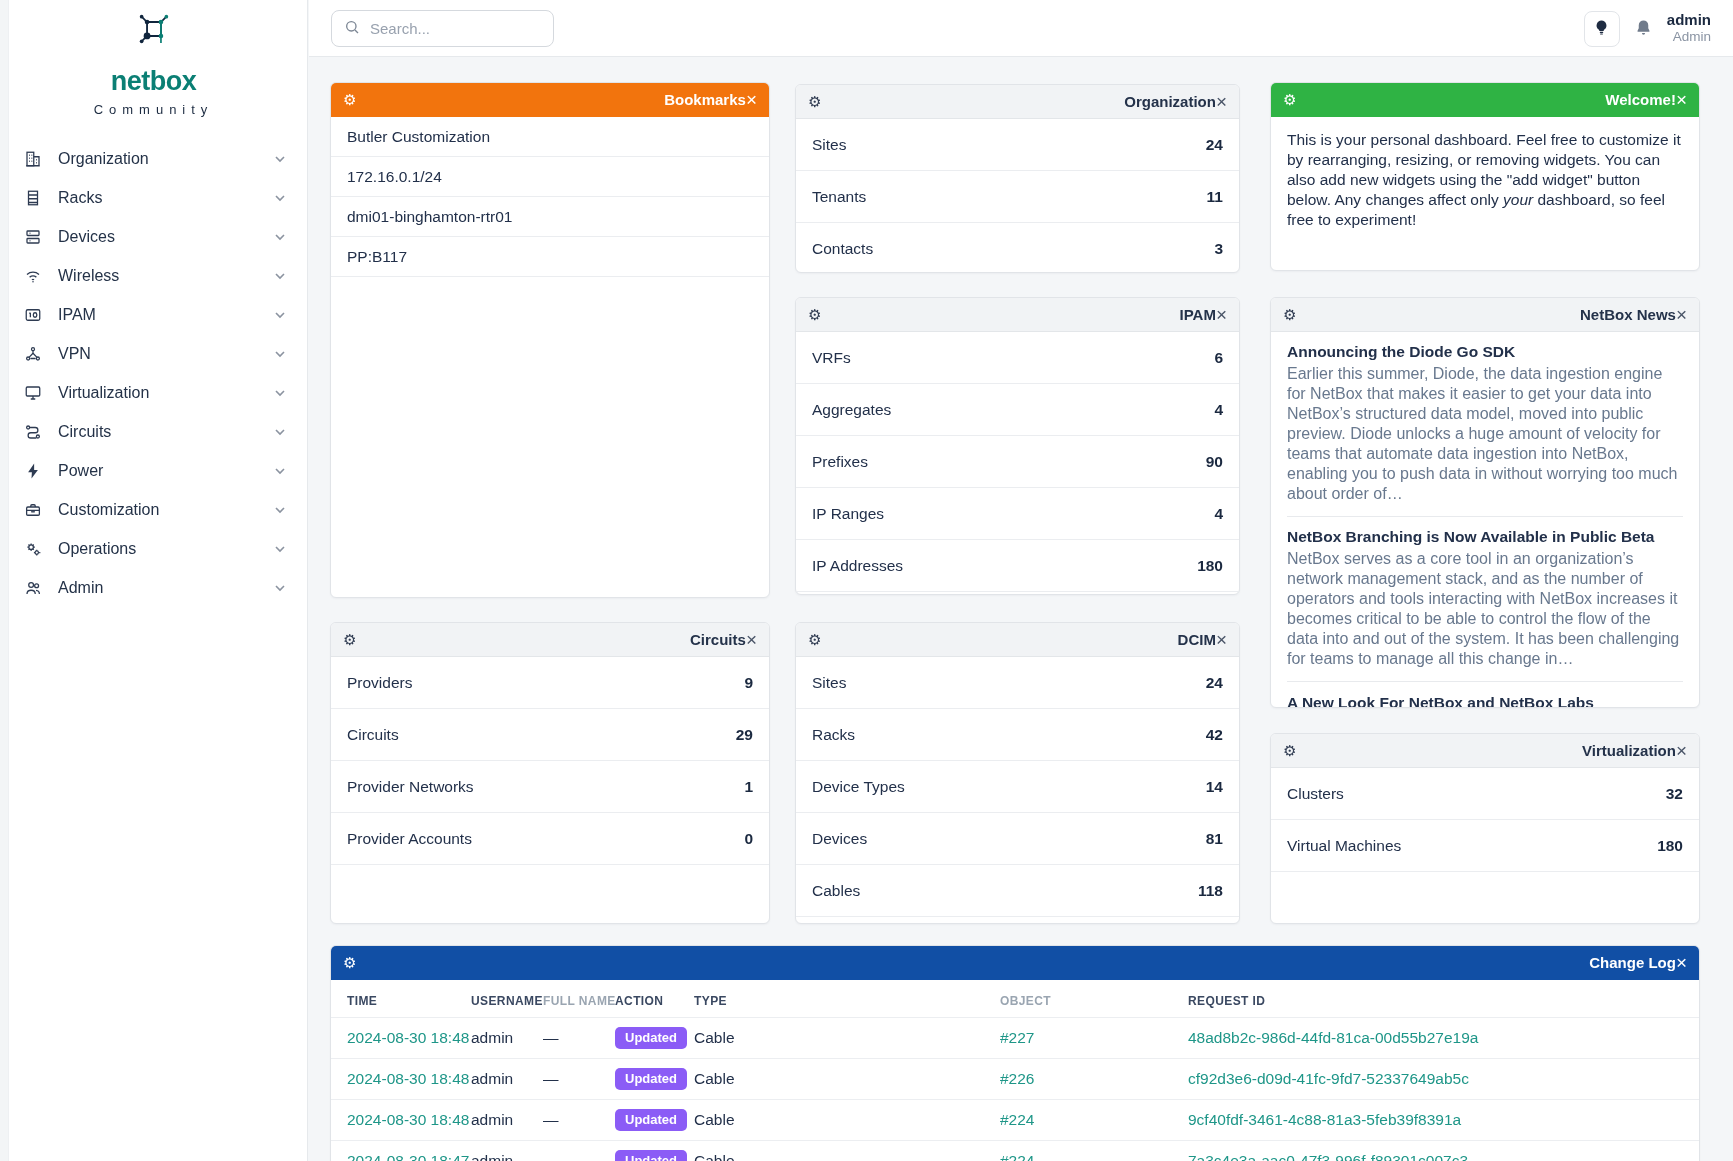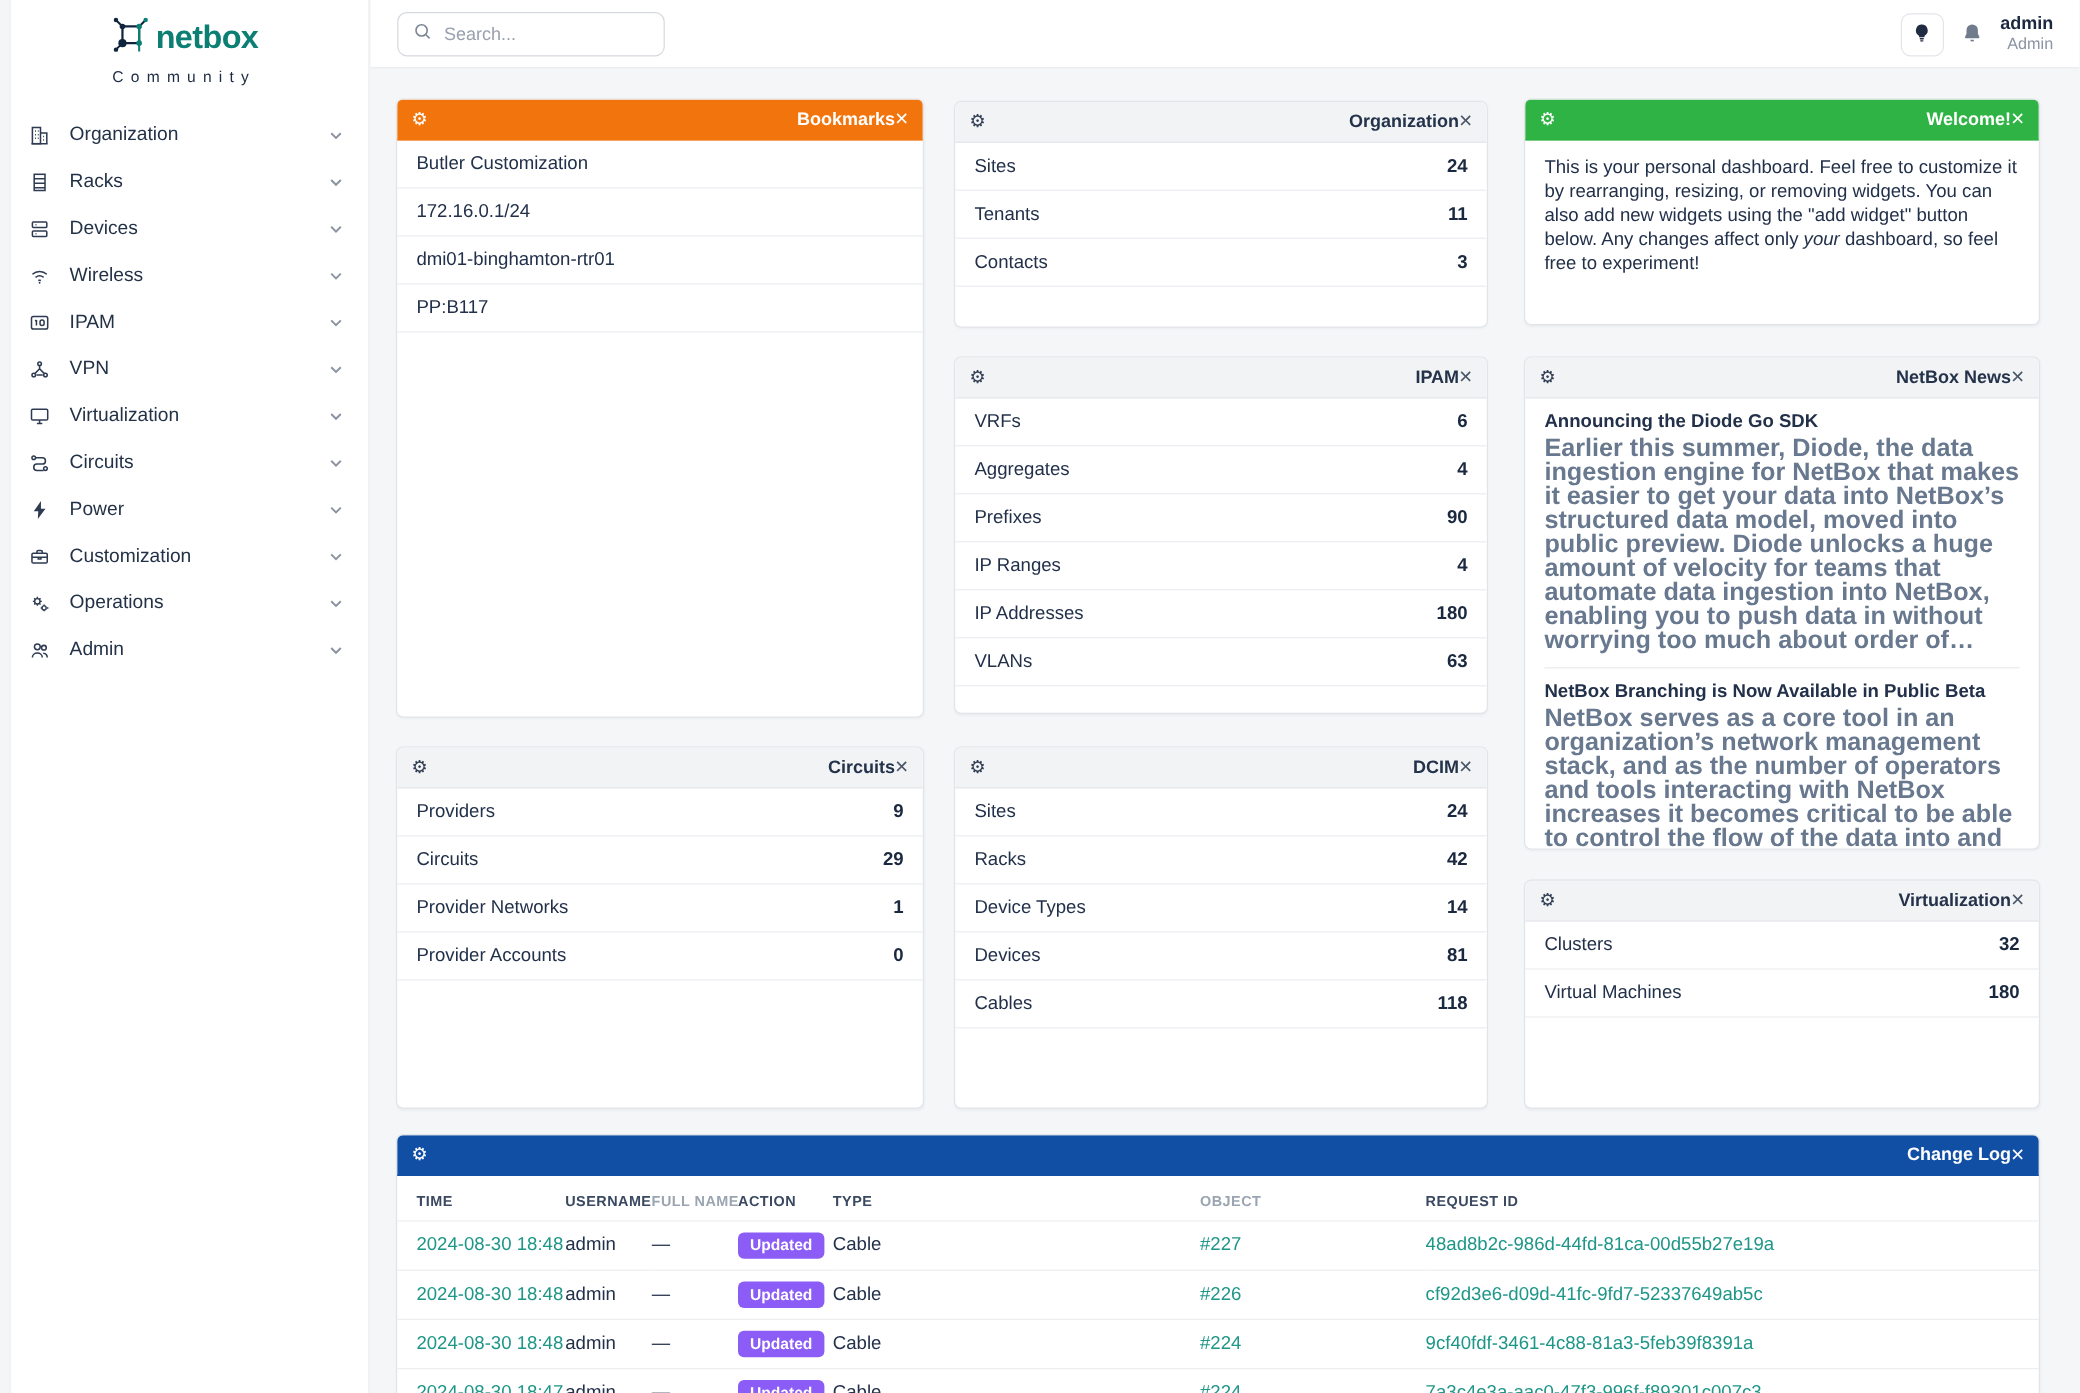--- a/index.html
+++ b/index.html
@@ -4,21 +4,21 @@
 <style>
   * { margin:0; padding:0; box-sizing:border-box; }
   html,body { width:1733px; height:1161px; overflow:hidden; }
   body { font-family:"Liberation Sans", sans-serif; background:#f4f6f8; color:#22304a; }
   .page { position:relative; width:1733px; height:1161px; }
 
   
   .sidebar { position:absolute; left:0; top:0; width:308px; height:1161px; background:#ffffff; border-right:1px solid #e6e9ec; }
   .scroll-strip { position:absolute; left:0; top:0; width:9px; height:1161px; background:#f3f5f6; border-right:1px solid #eef0f2; }
   .brand { text-align:center; padding-top:12px; }
-  .brand-row { display:flex; align-items:center; justify-content:center; gap:4px; }
+  .brand-row { display:flex; align-items:center; gap:16px;flex-direction:column; }
   .brand-name { font-size:27px; font-weight:700; color:#0b7f74; letter-spacing:-0.5px; }
   .brand-sub { margin-top:5px; font-size:13px; color:#1c2b41; letter-spacing:6px; font-weight:500; }
   .nav { margin-top:22px; }
   .nav-item { display:flex; align-items:center; height:39px; padding:0 20px 0 24px; cursor:pointer; }
   .nav-item .nicon { width:19px; height:19px; color:#2e3b52; flex:0 0 19px; display:flex; align-items:center; }
   .nav-item .nicon svg { width:18px; height:18px; }
   .nav-item .nlabel { margin-left:15px; font-size:16px; color:#243248; flex:1; }
   .nav-item .chev { width:14px; height:14px; color:#8b93a0; }
 
   
@@ -42,32 +42,32 @@
   .w-head .gear { font-size:15px; color:#303c52; cursor:pointer; line-height:1; }
   .w-head .w-title { flex:1; text-align:right; font-size:15px; font-weight:700; color:#24324a; }
   .w-head .close { font-size:19px; color:#4a5568; cursor:pointer; line-height:1; }
   .w-head.orange { background:#f2740d; border-bottom-color:#f2740d; }
   .w-head.green  { background:#2fb344; border-bottom-color:#2fb344; }
   .w-head.blue   { background:#114fa5; border-bottom-color:#114fa5; }
   .w-head.orange .gear, .w-head.orange .w-title, .w-head.orange .close,
   .w-head.green .gear,  .w-head.green .w-title,  .w-head.green .close,
   .w-head.blue .gear,   .w-head.blue .w-title,   .w-head.blue .close { color:#ffffff; }
 
-  .stat-row { display:flex; justify-content:space-between; align-items:center; height:40px; padding:0 16px; border-bottom:1px solid #ebedf0; font-size:15.5px; }
+  .stat-row { display:flex; justify-content:space-between; align-items:center; height:52px; padding:0 16px; border-bottom:1px solid #ebedf0; font-size:15.5px; }
   .stat-row .slabel { color:#22304a; }
   .stat-row .sval { color:#1b2940; font-weight:700; }
   .bm-row { display:flex; align-items:center; height:40px; padding:0 16px; border-bottom:1px solid #ebedf0; font-size:15.5px; color:#22304a; cursor:pointer; }
 
   .welcome-body { padding:13px 16px; font-size:15.5px; line-height:20px; color:#22304a; }
   .welcome-body i { font-style:italic; }
 
   .news-body { padding:0 16px; }
   .news-item { padding:11px 0 12px; border-bottom:1px solid #e8eaed; }
   .news-headline { font-size:15.5px; font-weight:700; color:#22304a; cursor:pointer; }
-  .news-text { margin-top:3px; font-size:21px; line-height:20px; color:#68788e;font-weight:bold; }
+  .news-text { margin-top:3px; font-size:16px; line-height:20px; color:#68788e; }
   .news-more { padding:12px 0; font-size:15.5px; font-weight:700; color:#22304a; cursor:pointer; }
 
   
   .cl-table { width:100%; border-collapse:collapse; table-layout:fixed; }
   .cl-table th { font-size:12px; font-weight:700; letter-spacing:.4px; color:#3a4861; text-align:left; padding:14px 16px 9px 0; white-space:nowrap; }
   .cl-table th.muted { color:#9aa5b1; }
   .cl-table th:first-child, .cl-table td:first-child { padding-left:16px; }
   .cl-table td { font-size:15.5px; color:#22304a; padding:9px 16px 9px 0; border-top:1px solid #eceef1; white-space:nowrap; overflow:hidden; }
   .lnk { color:#1e9688; text-decoration:none; cursor:pointer; }
   .badge { display:inline-block; background:#8b5cf6; color:#fff; font-size:13px; font-weight:600; padding:4px 10px 5px; border-radius:5px; line-height:1; }

